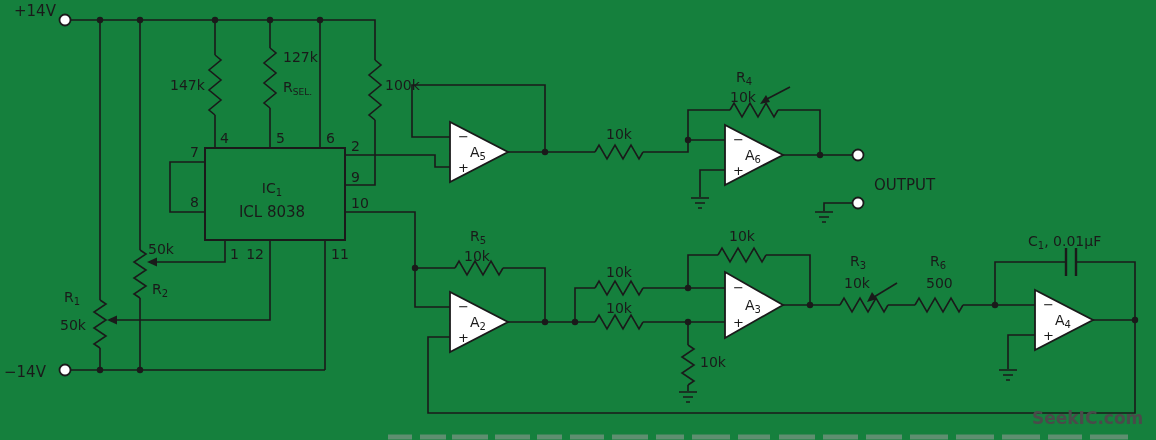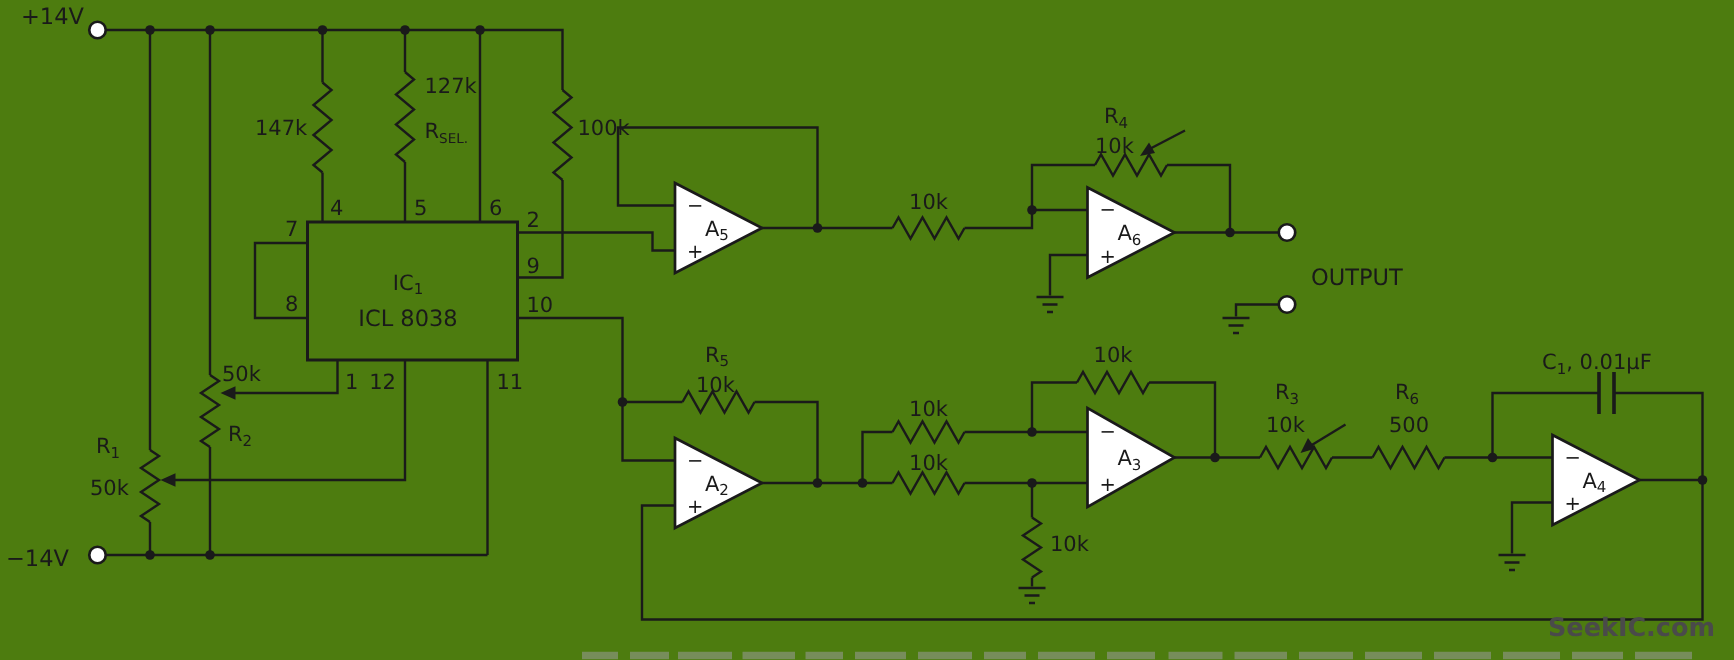--- a/index.html
+++ b/index.html
@@ -1,16 +1,16 @@
 <!DOCTYPE html>
 <html><head>
 <meta charset="utf-8">
 <style>
   html,body{margin:0;padding:0;background:#ffffff;}
-  .page{width:1156px;height:440px;position:relative;background:#4d7c0f;}
+  .page{width:1156px;height:440px;position:relative;background:#15803d;}
   svg{display:block;}
   svg text{font-family:"DejaVu Sans","Liberation Sans",sans-serif;fill:#1a1a1a;font-size:14px;}
   .fs15{font-size:15px;}
   .sub{font-size:10px;}
   .subsmall{font-size:9px;}
   .sign{font-size:13px;}
   .wire{stroke:#1a1a1a;stroke-width:1.6;fill:none;}
   .thick{stroke:#1a1a1a;stroke-width:2;fill:none;}
   .comp{stroke:#1a1a1a;stroke-width:1.8;fill:#ffffff;}
   .dot{fill:#1a1a1a;stroke:none;}

